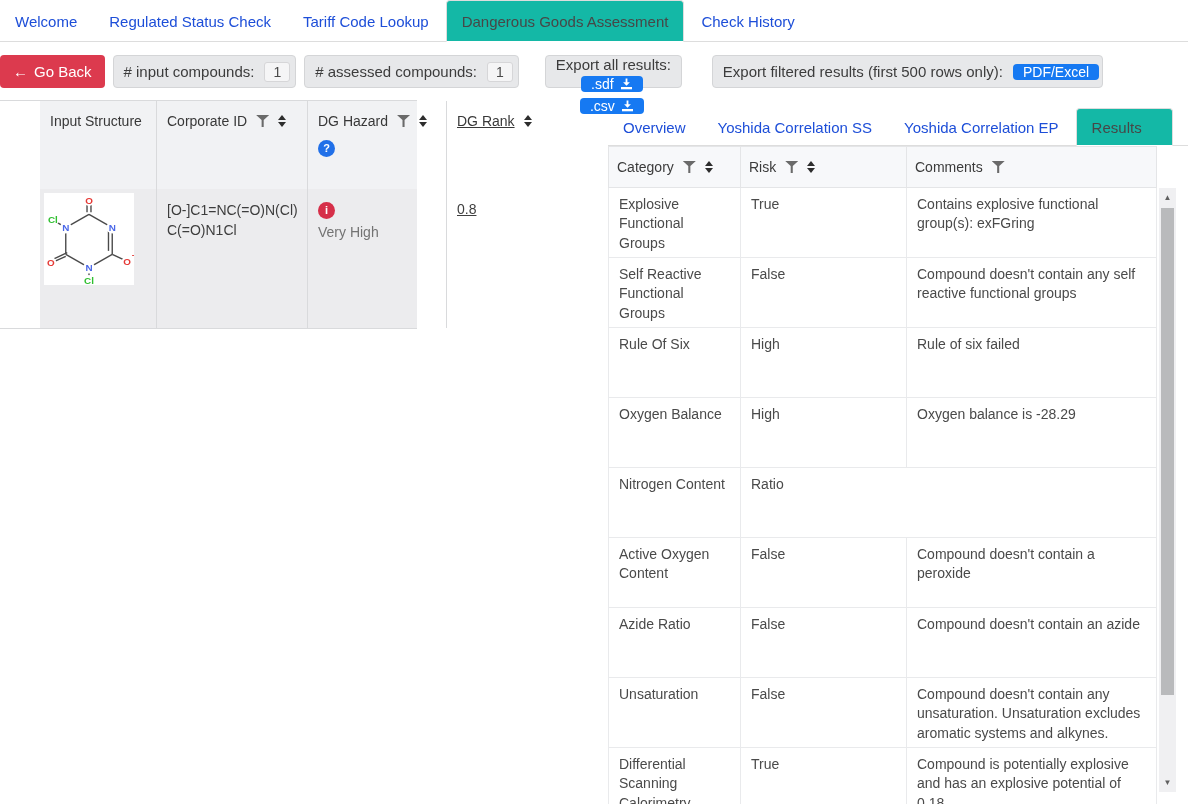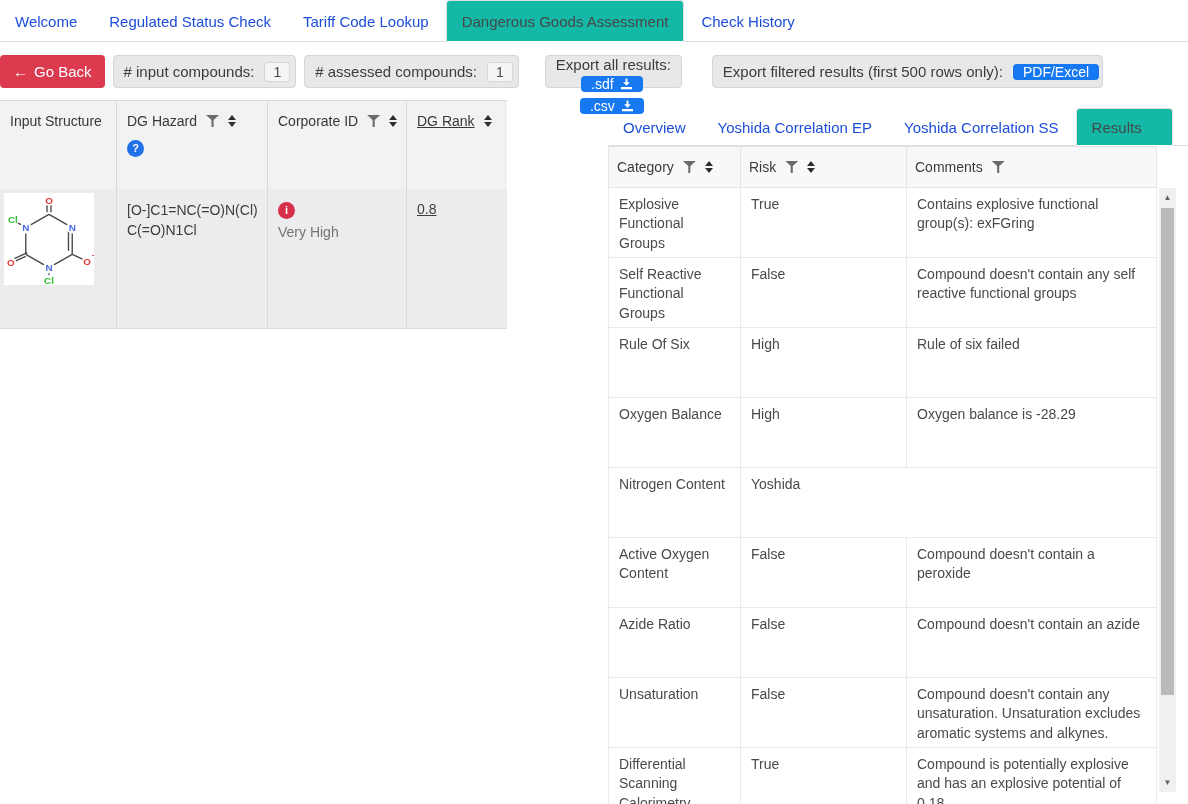--- a/index.html
+++ b/index.html
@@ -36,22 +36,22 @@
   .sort .up { width:0;height:0;border-left:4px solid transparent;border-right:4px solid transparent;
               border-bottom:5px solid #2d2d2d; }
   .sort .down { width:0;height:0;border-left:4px solid transparent;border-right:4px solid transparent;
                 border-top:5px solid #2d2d2d; }
   .circle-icon { width:17px; height:17px; border-radius:50%; color:#fff; font-size:11px; font-weight:bold;
                  display:inline-flex; align-items:center; justify-content:center; line-height:1; }
   .help-ic { background:#2170e8; cursor:pointer; }
   .info-ic { background:#d62f49; cursor:pointer; }
 
   
-  .ltable { position:absolute; left:0; top:100px; width:507px;
-            border-top:1px solid #d9dadc; border-bottom:1px solid #d9dadc; font-size:14px; }
+  .ltable { position:absolute; left:0; top:100px; width:417px;
+            border-top:1px solid #d9dadc; border-bottom:1px solid #d9dadc; font-size:14px;padding-left:40px; }
   .lhead, .lrow { display:grid; grid-template-columns:117px 151px 139px 100px; }
   .lhead { background:#f1f2f4; height:88px; }
   .lrow  { background:#ececee; height:139px; }
   .lcell { padding:12px 8px 8px 10px; border-right:1px solid #d9dadc; overflow:hidden; }
   .lcell:last-child { border-right:none;text-decoration:underline; }
   .lhead .lcell { color:#383838; }
   .hlabel-row { display:flex; align-items:center; gap:9px; }
   .struct-box { width:90px; height:92px; background:#fff; margin:-8px 0 0 -6px; }
   .smiles { word-break:break-all; line-height:1.4; color:#3d3d3d; }
   .hazard-txt { margin-top:5px; color:#737373; }
@@ -138,39 +138,39 @@
 
 <div class="ltable">
   <div class="lhead">
     <div class="lcell">
       <div class="hlabel-row">
           <span>Input Structure</span>
         </div>
     </div>
     <div class="lcell">
       <div class="hlabel-row">
+        <span>Corporate ID</span>
+        <span class="funnel"></span>
+        <span class="sort">
+            <span class="up"></span>
+            <span class="down"></span>
+          </span>
+      </div>
+    </div>
+    <div class="lcell">
+      <div class="hlabel-row">
         <span>DG Hazard</span>
         <span class="funnel"></span>
         <span class="sort">
             <span class="up"></span>
             <span class="down"></span>
           </span>
       </div>
       <div style="margin-top:10px;">
         <span class="circle-icon help-ic">?</span>
-      </div>
-    </div>
-    <div class="lcell">
-      <div class="hlabel-row">
-        <span>Corporate ID</span>
-        <span class="funnel"></span>
-        <span class="sort">
-            <span class="up"></span>
-            <span class="down"></span>
-          </span>
       </div>
     </div>
     <div class="lcell">
       <div class="hlabel-row">
         <span>DG Rank</span>
         <span class="sort">
             <span class="up"></span>
             <span class="down"></span>
           </span>
       </div>
@@ -226,22 +226,22 @@
       <div class="hazard-txt">Very High</div>
     </div>
     <div class="lcell">
       <span>0.8</span>
     </div>
   </div>
 </div>
 
 <nav class="rtabs">
   <div class="tab">Overview</div>
+  <div class="tab">Yoshida Correlation SS</div>
   <div class="tab">Yoshida Correlation EP</div>
-  <div class="tab">Yoshida Correlation SS</div>
   <div class="tab active">Results</div>
 </nav>
 
 <div class="rtable">
   <div class="rhead">
     <div class="rcell">
       <span>Category</span>
       <span class="funnel"></span>
       <span class="sort">
           <span class="up"></span>
@@ -278,21 +278,21 @@
       <div class="rcell">High</div>
       <div class="rcell">Rule of six failed</div>
     </div>
     <div class="rrow">
       <div class="rcell">Oxygen Balance</div>
       <div class="rcell">High</div>
       <div class="rcell">Oxygen balance is -28.29</div>
     </div>
     <div class="rrow">
       <div class="rcell">Nitrogen Content</div>
-      <div class="rcell">Yoshida</div>
+      <div class="rcell">Ratio</div>
     </div>
     <div class="rrow">
       <div class="rcell">Active Oxygen Content</div>
       <div class="rcell">False</div>
       <div class="rcell">Compound doesn't contain a peroxide</div>
     </div>
     <div class="rrow">
       <div class="rcell">Azide Ratio</div>
       <div class="rcell">False</div>
       <div class="rcell">Compound doesn't contain an azide</div>

